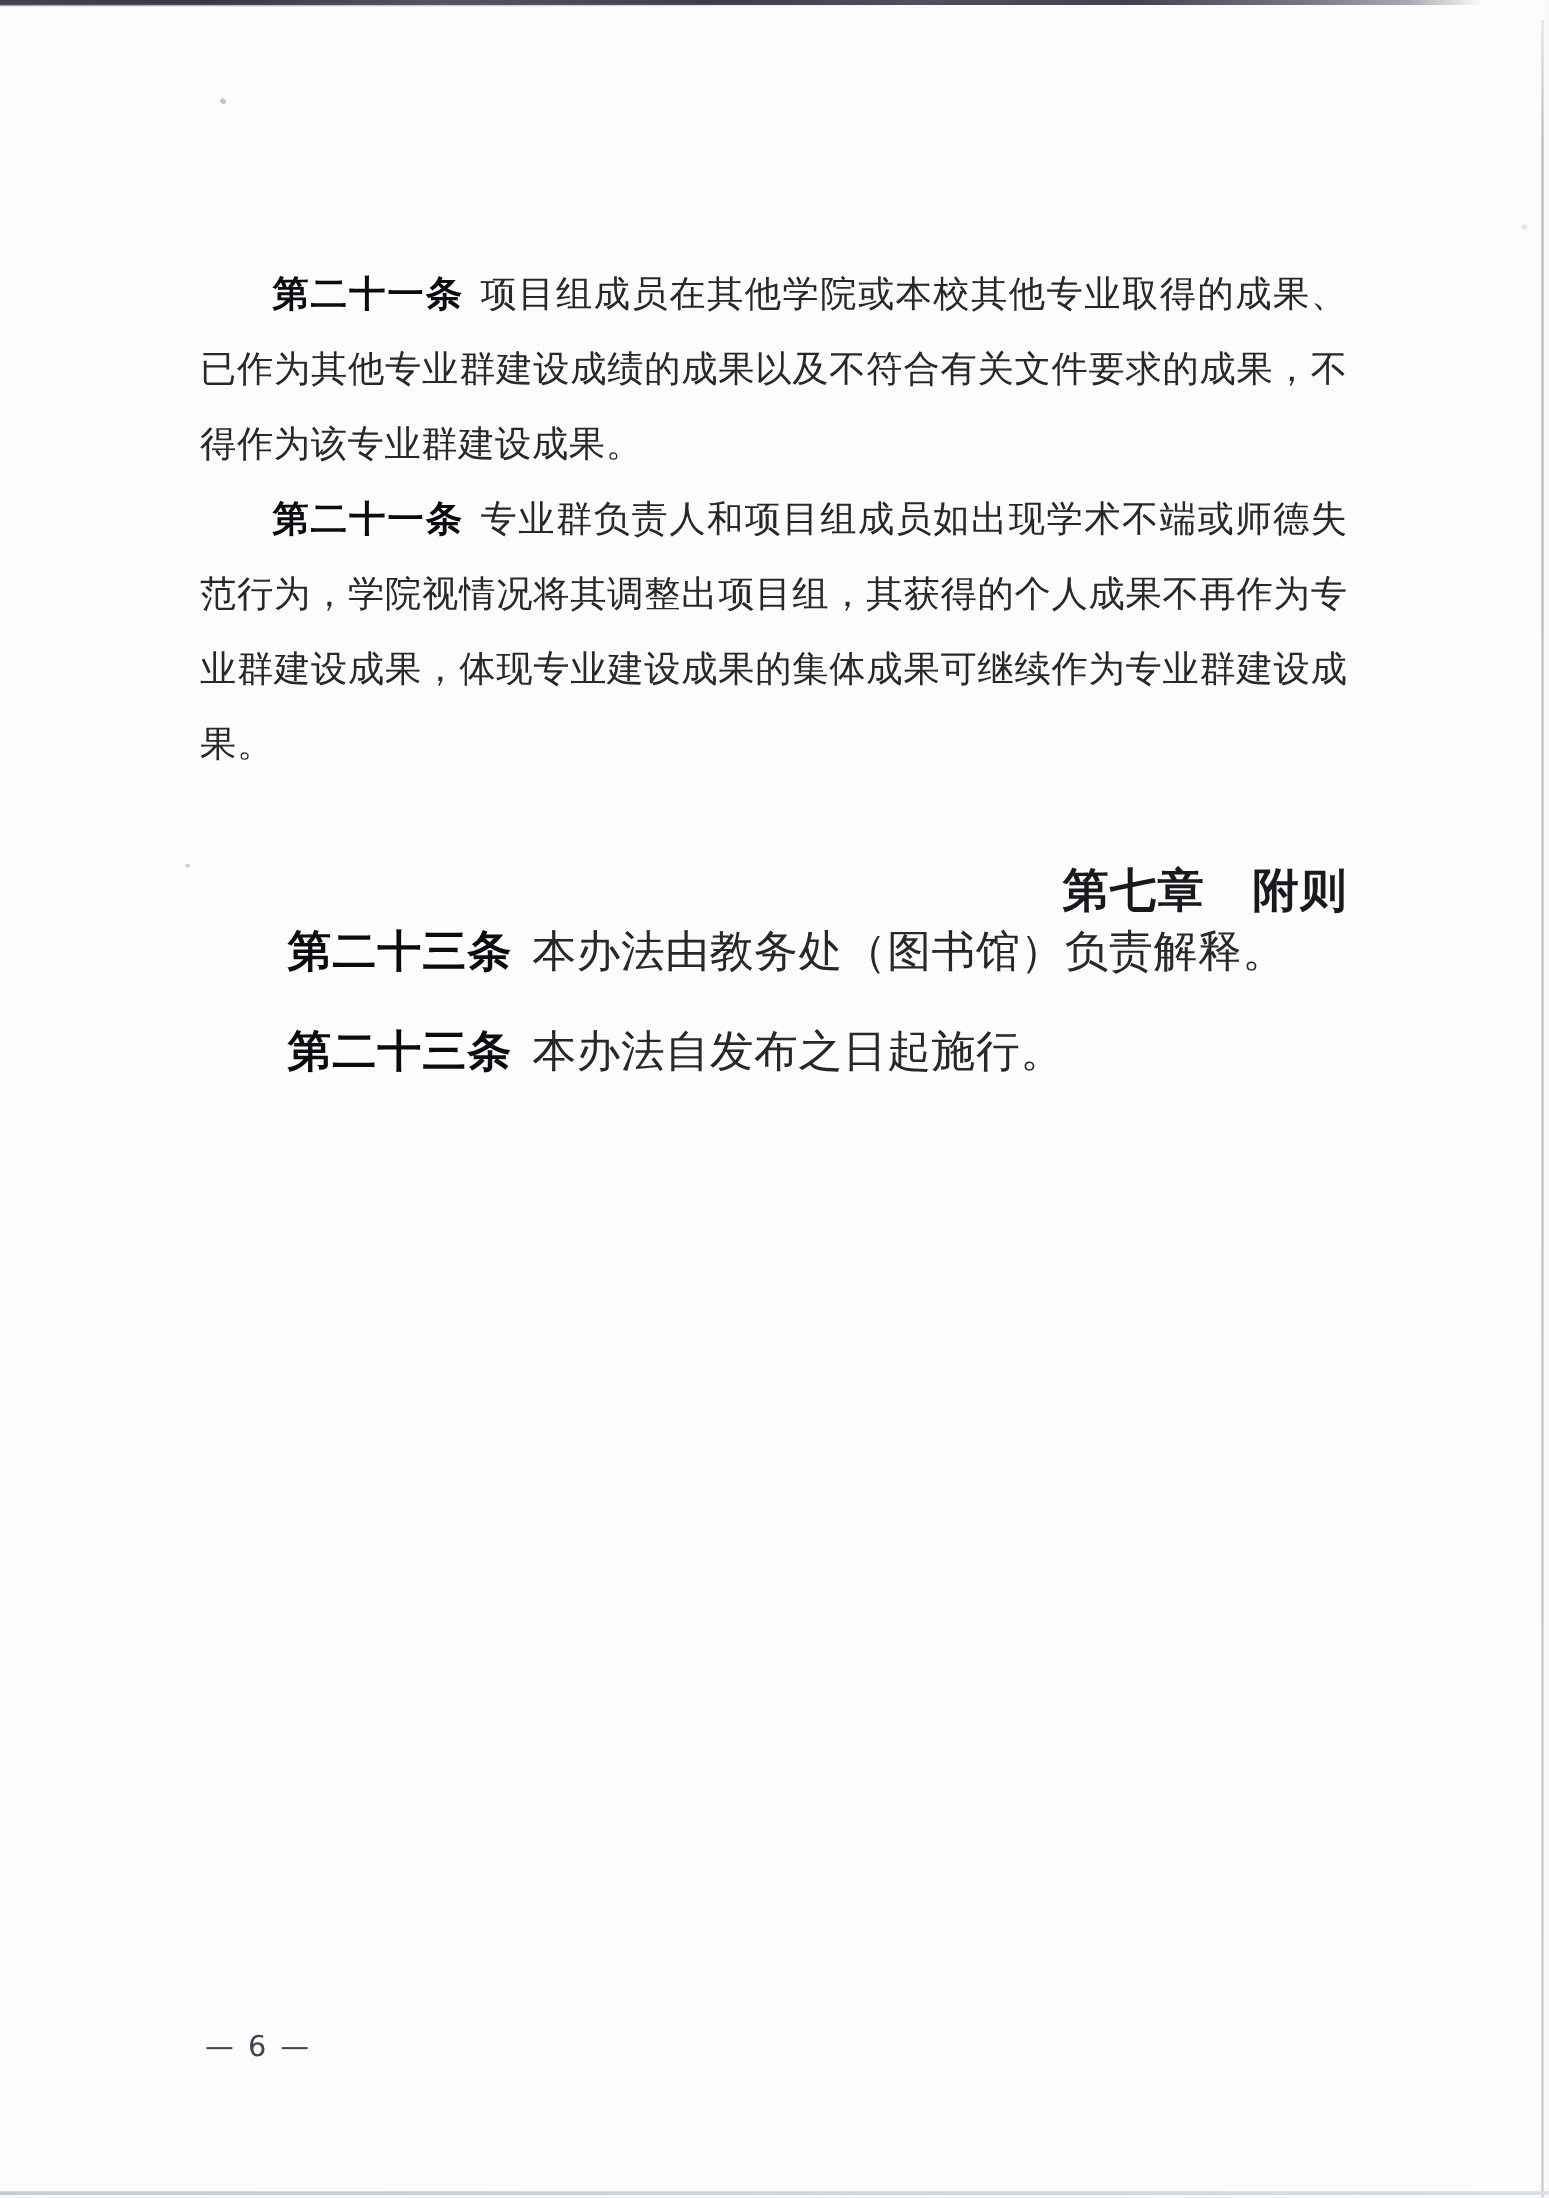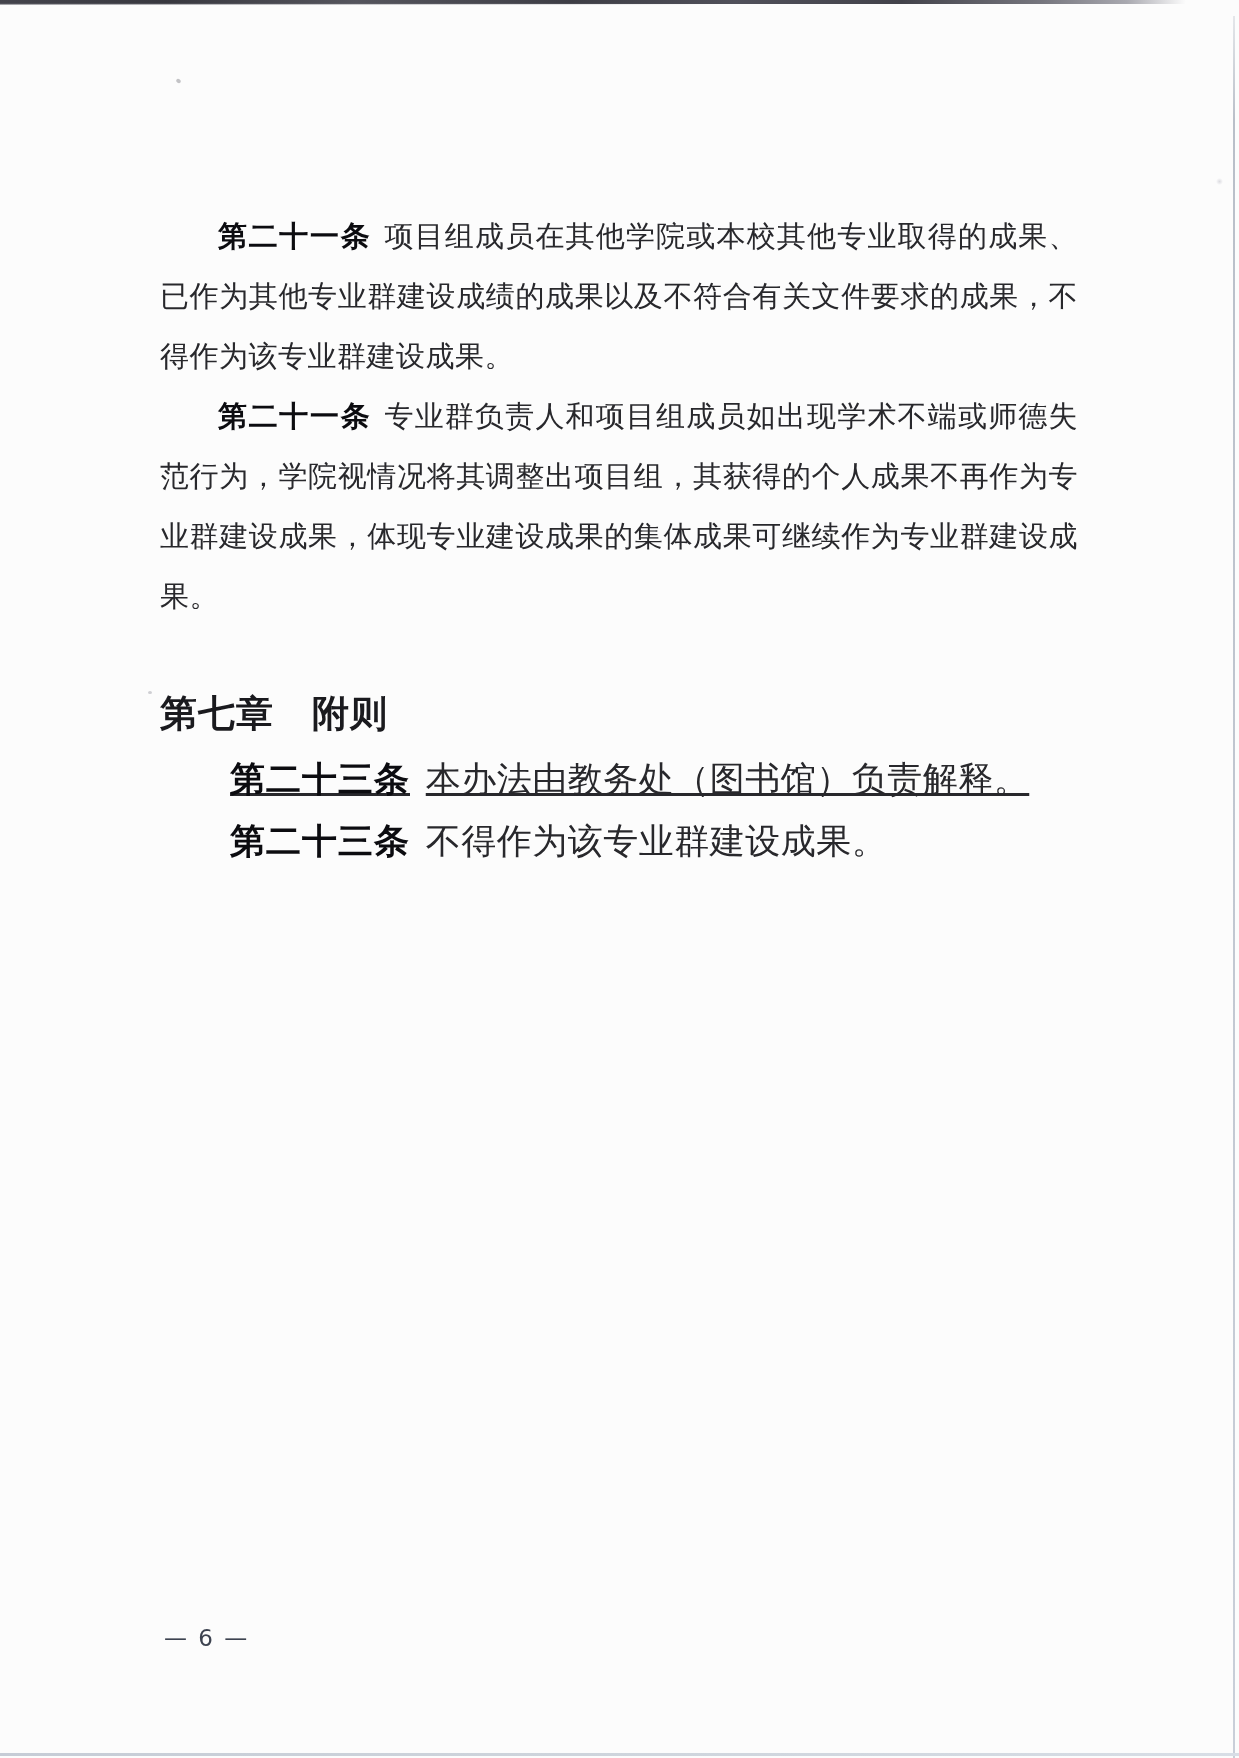--- a/index.html
+++ b/index.html
@@ -67,39 +67,39 @@
   .article-label {
     font-weight: 700;
     color: #0c0c10;
     margin-right: 0.45em;
     letter-spacing: 1px;
   }
   .chapter-heading {
     position: absolute;
     left: 160px; top: 690px;
     width: 918px;
-    text-align: left;
+    text-align: right;
     font-size: 37px;
     line-height: 48px;
     font-weight: 700;
     color: #1a1a1e;
     letter-spacing: 1px;
   }
   .article-row {
     position: absolute;
     left: 160px;
     width: 1020px;
     font-size: 35px;
     line-height: 60px;
     color: #28282c;
     text-indent: 2em;
     white-space: nowrap;
     letter-spacing: 0.5px;
   }
-  .article-23 { top: 750px; text-decoration: underline; }
+  .article-23 { top: 732px; }
   .article-24 { top: 812px; }
 
   .page-number {
     position: absolute;
     left: 164px; top: 1624px;
     font-family: "DejaVu Sans", sans-serif;
     font-size: 23px;
     line-height: 28px;
     color: #3d4350;
     letter-spacing: 2px;
@@ -120,17 +120,17 @@
 
   <div class="body-text">
     <p class="para"><span class="article-label">第二十一条</span><span>项目组成员在其他学院或本校其他专业取得的成果、已作为其他专业群建设成绩的成果以及不符合有关文件要求的成果，不得作为该专业群建设成果。</span></p>
     <p class="para"><span class="article-label">第二十一条</span><span>专业群负责人和项目组成员如出现学术不端或师德失范行为，学院视情况将其调整出项目组，其获得的个人成果不再作为专业群建设成果，体现专业建设成果的集体成果可继续作为专业群建设成果。</span></p>
   </div>
 
   <div class="chapter-heading">第七章　附则</div>
 
   <div class="article-row article-23"><span class="article-label">第二十三条</span><span>本办法由教务处（图书馆）负责解释。</span></div>
 
-  <div class="article-row article-24"><span class="article-label">第二十三条</span><span>不得作为该专业群建设成果。</span></div>
+  <div class="article-row article-24"><span class="article-label">第二十三条</span><span>本办法自发布之日起施行。</span></div>
 
   <div class="page-number">— 6 —</div>
 
 </div>
 
 </body></html>

